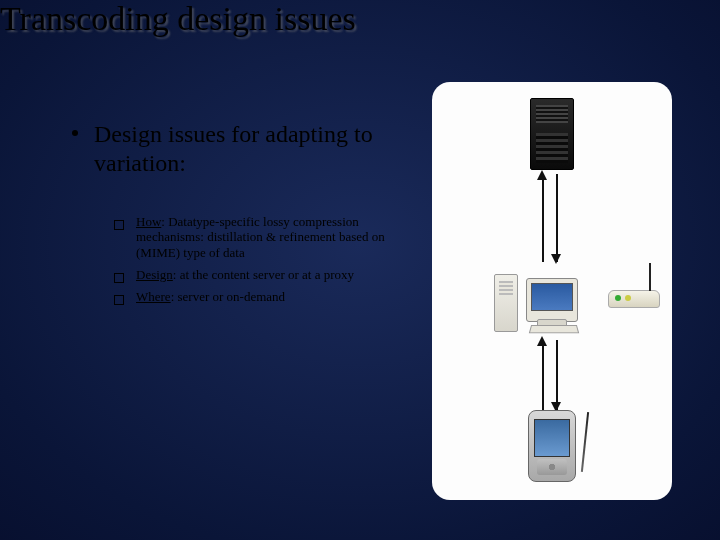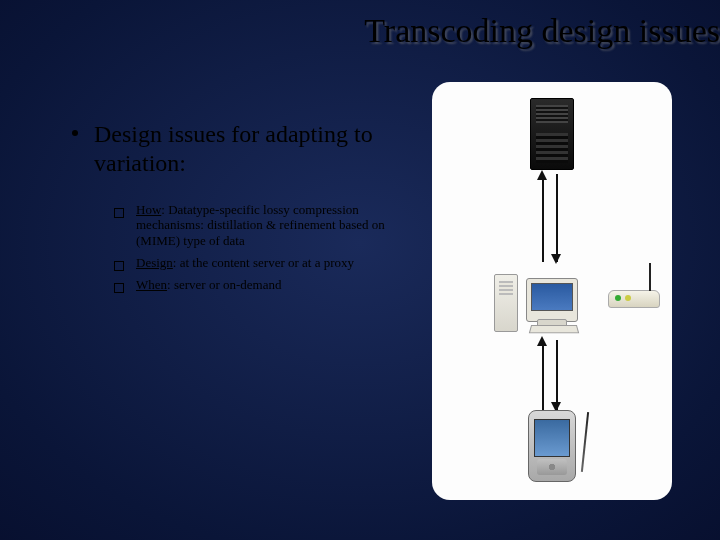--- a/index.html
+++ b/index.html
@@ -7,39 +7,39 @@
     width: 720px;
     height: 540px;
     background: radial-gradient(ellipse 900px 700px at 50% 45%, #1a2a5a 0%, #0a1538 45%, #000015 100%);
     font-family: "Times New Roman", Times, serif;
     color: #000;
     overflow: hidden;
     position: relative;
   }
   .slide-title {
     position: absolute;
-    top: 12px;
+    top: 0;
     left: 0;
     width: 100%;
-    text-align: right;
+    text-align: left;
     font-size: 34px;
     color: #000;
     font-weight: normal;
     text-shadow: 2px 2px 2px rgba(120,120,120,0.5);
   }
   .content-area {
     position: absolute;
     top: 120px;
     left: 72px;
     width: 330px;
   }
   .main-bullet {
     font-size: 24px;
     line-height: 1.2;
-    margin-bottom: 24px;
+    margin-bottom: 36px;
     position: relative;
     padding-left: 22px;
   }
   .main-bullet .dot {
     position: absolute;
     left: 0;
     top: 10px;
     width: 6px;
     height: 6px;
     background: #000;
@@ -223,21 +223,21 @@
     <div class="sub-item">
       <span class="box"></span>
       <span class="lead">How</span><span>: Datatype-specific lossy compression mechanisms: distillation &amp; refinement based on (MIME) type of data</span>
     </div>
     <div class="sub-item">
       <span class="box"></span>
       <span class="lead">Design</span><span>: at the content server or at a proxy</span>
     </div>
     <div class="sub-item">
       <span class="box"></span>
-      <span class="lead">When</span><span>: server or on-demand</span>
+      <span class="lead">Where</span><span>: server or on-demand</span>
     </div>
   </div>
 </div>
 
 <div class="diagram-panel">
   <div class="device server"></div>
 
   <div class="vline up1"></div>
   <div class="vline up2"></div>
   <div class="arrow up a1"></div>

